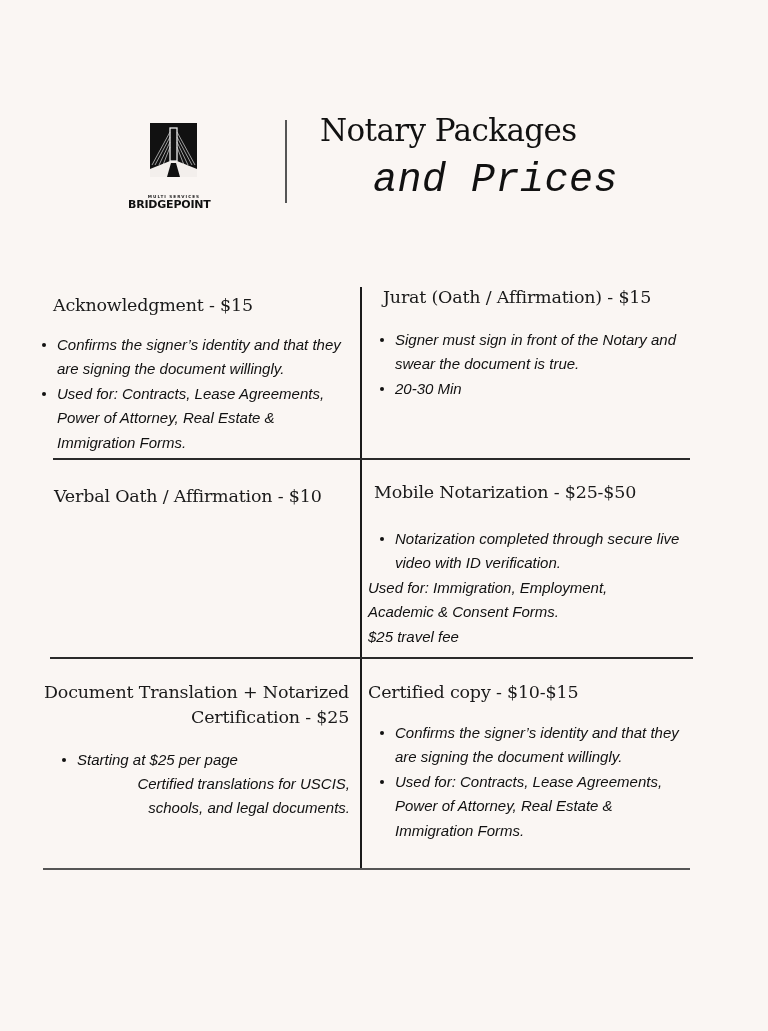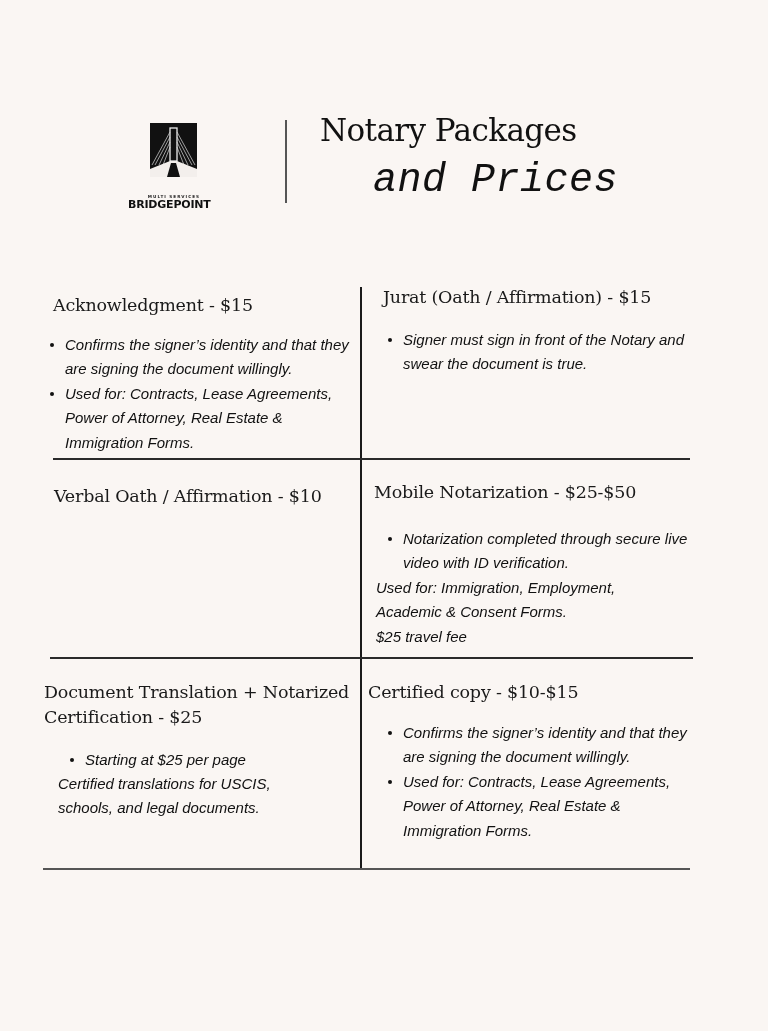--- a/index.html
+++ b/index.html
@@ -33,28 +33,28 @@
   .title-script {
     position: absolute; left: 373px; top: 158px;
     font-family: Liberation Mono, monospace; font-style: italic; font-size: 40px; color: #111;
     white-space: nowrap; letter-spacing: 0.5px;
   }
   .line-h { position: absolute; height: 2px; background: #2a2a2a; }
   .line-v { position: absolute; width: 2px; background: #1a1a1a; }
   .heading {
     position: absolute;
     font-family: "DejaVu Serif", serif; font-size: 17.5px; color: #1a1a1a;
-    white-space: nowrap; letter-spacing: -0.2px; line-height: 25px;
+    white-space: nowrap; letter-spacing: -0.2px; line-height: 25px; text-align: right;
   }
   .body-text {
     position: absolute;
     font-family: "Liberation Sans", sans-serif; font-size: 15px; color: #111;
     line-height: 24.4px;
   }
-  .body-text.italic { font-style: italic; margin-left: 8px; }
+  .body-text.italic { font-style: italic; }
   ul.bl { margin: 0; padding: 0; list-style: none; }
   ul.bl li { position: relative; padding-left: 0; }
   ul.bl li .dot {
     position: absolute; left: -15px; top: 10px; width: 4px; height: 4px; background: #111; border-radius: 50%;
   }
   .plain-line { display: block; white-space: nowrap; }
 </style>
 </head>
 <body>
 
@@ -90,20 +90,21 @@
   <ul class="bl">
     <li><span class="dot"></span><span>Confirms the signer’s identity and that they are signing the document willingly.</span></li>
     <li><span class="dot"></span><span>Used for: Contracts, Lease Agreements, Power of Attorney, Real Estate &amp; Immigration Forms.</span></li>
   </ul>
 </div>
 
 <div class="heading" style="left:383px; top:285px;">Jurat (Oath / Affirmation) - $15</div>
 <div class="body-text italic" style="left:395px; top:328px; width:320px;">
   <ul class="bl">
     <li><span class="dot"></span><span>Signer must sign in front of the Notary and swear the document is true.</span></li>
+    <li><span class="dot"></span><span>20-30 Min</span></li>
   </ul>
 </div>
 
 <div class="heading" style="left:54px; top:484px;">Verbal Oath / Affirmation - $10</div>
 <div class="body-text" style="left:57px; top:530px; width:300px;">
   <ul class="bl">
   </ul>
 </div>
 
 <div class="heading" style="left:374px; top:480px;">Mobile Notarization - $25-$50</div>
@@ -120,21 +121,21 @@
 
 <div class="heading" style="left:44px; top:680px;">
   <span class="plain-line">Document Translation + Notarized</span>
   <span class="plain-line">Certification - $25</span>
 </div>
 <div class="body-text italic" style="left:77px; top:748px; width:260px;">
   <ul class="bl">
     <li><span class="dot"></span><span>Starting at $25 per page</span></li>
   </ul>
 </div>
-<div class="body-text italic" style="left:50px; top:772px; width:300px;">
+<div class="body-text italic" style="left:50px; top:772px; width:300px;text-align:right;">
   <span class="plain-line">Certified translations for USCIS,</span>
   <span class="plain-line">schools, and legal documents.</span>
 </div>
 
 <div class="heading" style="left:368px; top:680px;">Certified copy - $10-$15</div>
 <div class="body-text italic" style="left:395px; top:721px; width:300px;">
   <ul class="bl">
     <li><span class="dot"></span><span>Confirms the signer’s identity and that they are signing the document willingly.</span></li>
     <li><span class="dot"></span><span>Used for: Contracts, Lease Agreements, Power of Attorney, Real Estate &amp; Immigration Forms.</span></li>
   </ul>

